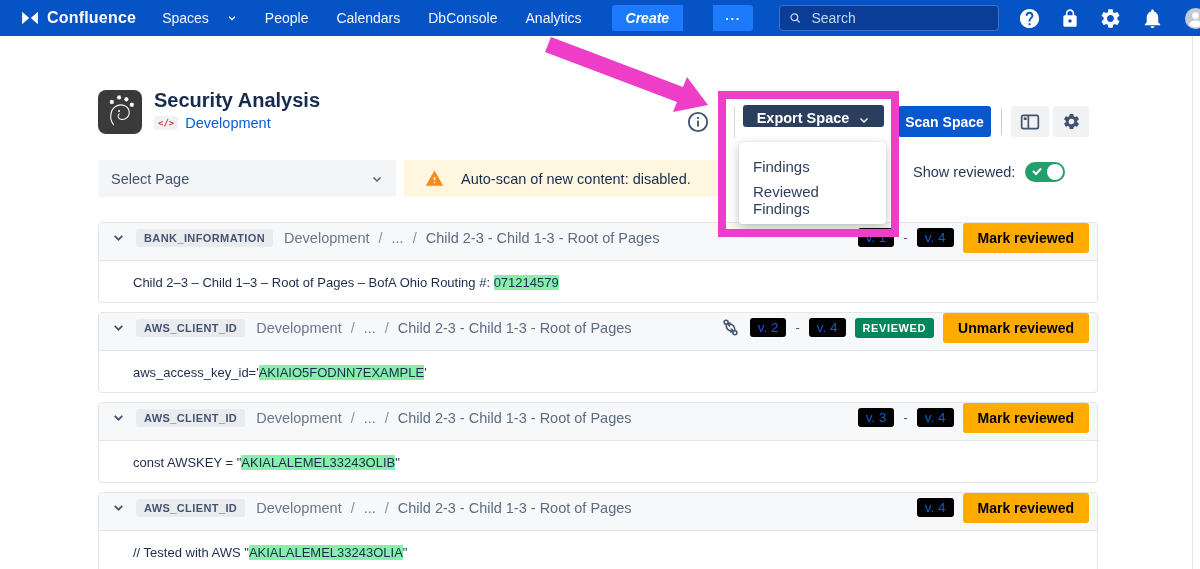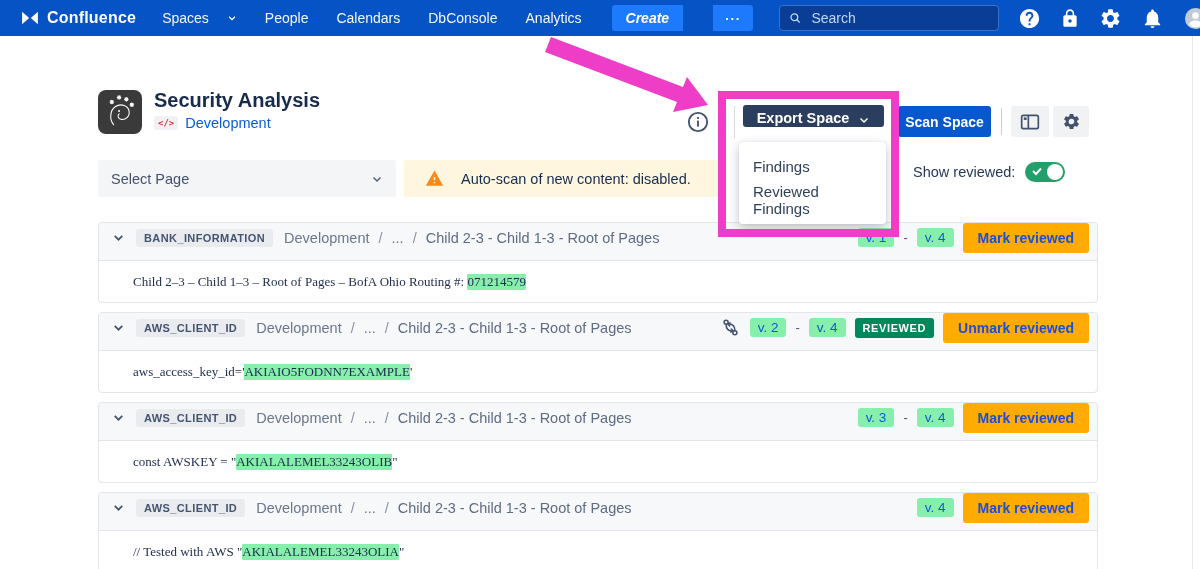--- a/index.html
+++ b/index.html
@@ -104,30 +104,30 @@
     padding:0 8px 8px 13px; box-sizing:border-box; gap:11px;
   }
   .type-badge {
     background:#E9EBEF; color:#44546F; font-size:11px; font-weight:700;
     padding:3px 8px; border-radius:3px; letter-spacing:.4px;
   }
   .crumbs { display:flex; align-items:center; gap:9px; font-size:14.5px; color:#6B778C; }
   .crumb-sep { color:#8993A4; }
   .crumb-last { color:#5E6C84; }
   .g-right { margin-left:auto; display:flex; align-items:center; gap:9px; }
-  .vchip { background:#86efac; color:#0E5BD8; font-size:13.5px; padding:2px 8px; border-radius:3px; }
+  .vchip { background:#000000; color:#0E5BD8; font-size:13.5px; padding:2px 8px; border-radius:3px; }
   .vsep { color:#44546F; font-size:13px; }
   .rev-badge { background:#00875A; color:#fff; font-size:11px; font-weight:700; letter-spacing:.6px; padding:4px 8px; border-radius:3px; }
   .action-btn {
-    background:#FFAB00; color:#1d4ed8; font-weight:700; font-size:14px;
+    background:#FFAB00; color:#000000; font-weight:700; font-size:14px;
     height:30px; padding:0 15px; border:none; border-radius:3px;
   }
   .g-code {
     height:42px; display:flex; align-items:center; padding-left:34px;
-    font-family:Liberation Serif, serif; font-size:13px; color:#1D2B4C; white-space:pre;
+    font-family:Liberation Sans, sans-serif; font-size:13px; color:#1D2B4C; white-space:pre;
   }
   .hl { background:#86efac; border-radius:1px; }
   .page-edge { position:absolute; left:1192px; top:36px; width:1px; height:533px; background:#E6E7EA; }
   
   .anno-box {
     position:absolute; left:718px; top:91px; width:181px; height:146px;
     border:8px solid #EE3EC8; box-sizing:border-box; z-index:50; pointer-events:none;
   }
   .anno-arrow { position:absolute; left:0; top:0; z-index:50; pointer-events:none; }
 </style>

